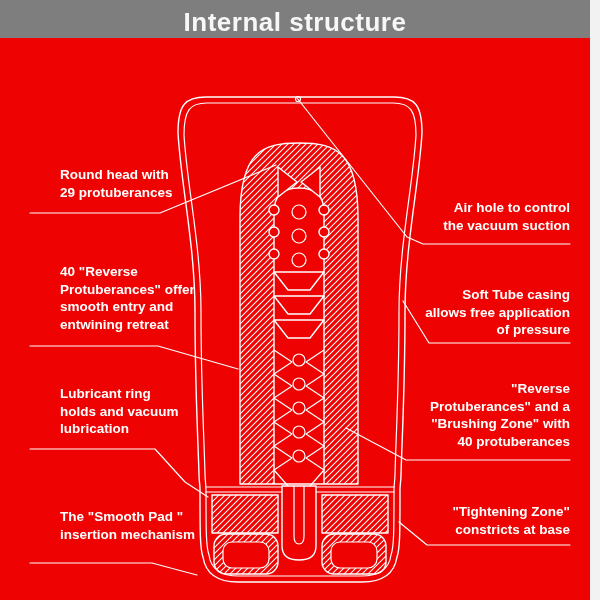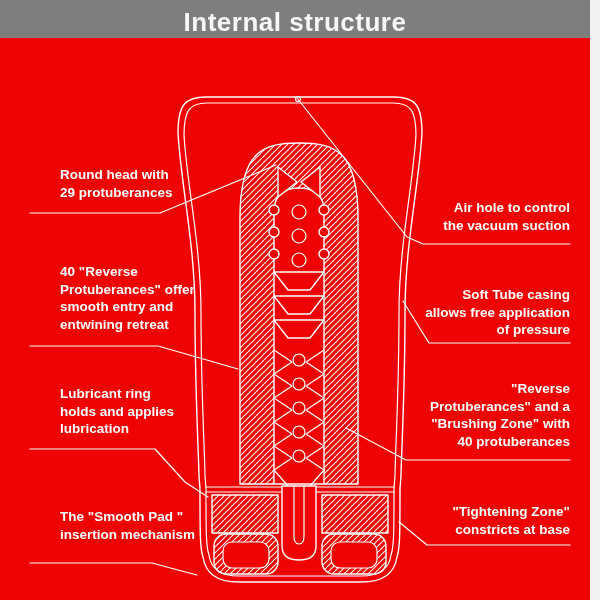--- a/index.html
+++ b/index.html
@@ -144,21 +144,21 @@
 
   <div class="side-strip"></div>
 
   <div class="lbl l1">Round head with
 29 protuberances</div>
   <div class="lbl l2">40 "Reverse
 Protuberances" offer
 smooth entry and
 entwining retreat</div>
   <div class="lbl l3">Lubricant ring
-holds and applies
+holds and vacuum
 lubrication</div>
   <div class="lbl l4">The "Smooth Pad "
 insertion mechanism</div>
 
   <div class="lbl right r1">Air hole to control
 the vacuum suction</div>
   <div class="lbl right r2">Soft Tube casing
 allows free application
 of pressure</div>
   <div class="lbl right r3">"Reverse

